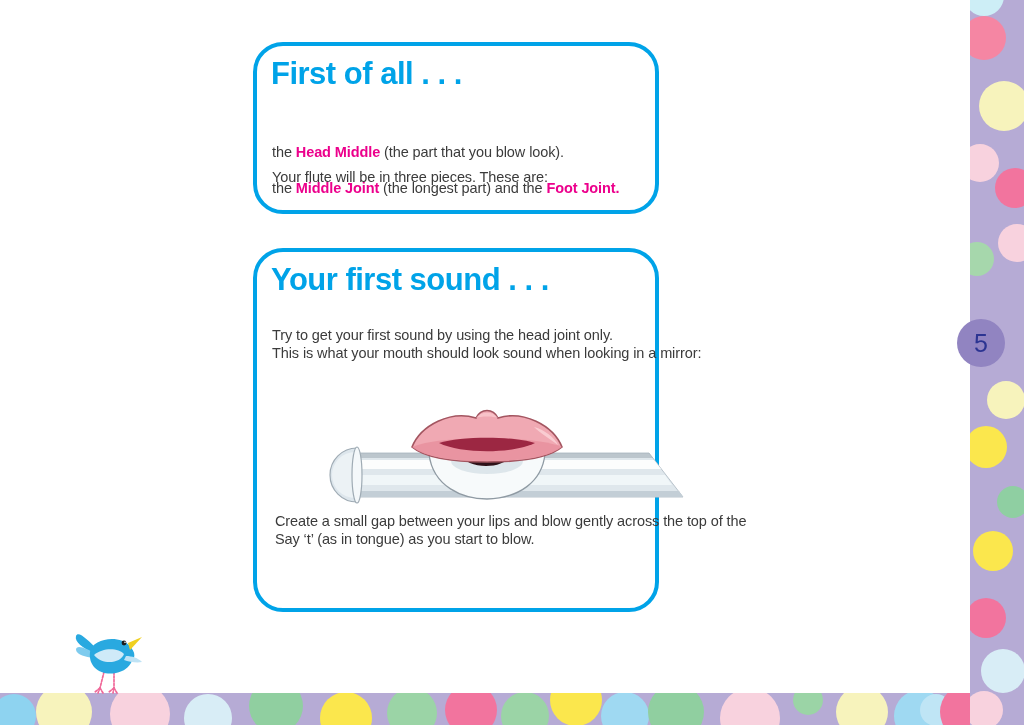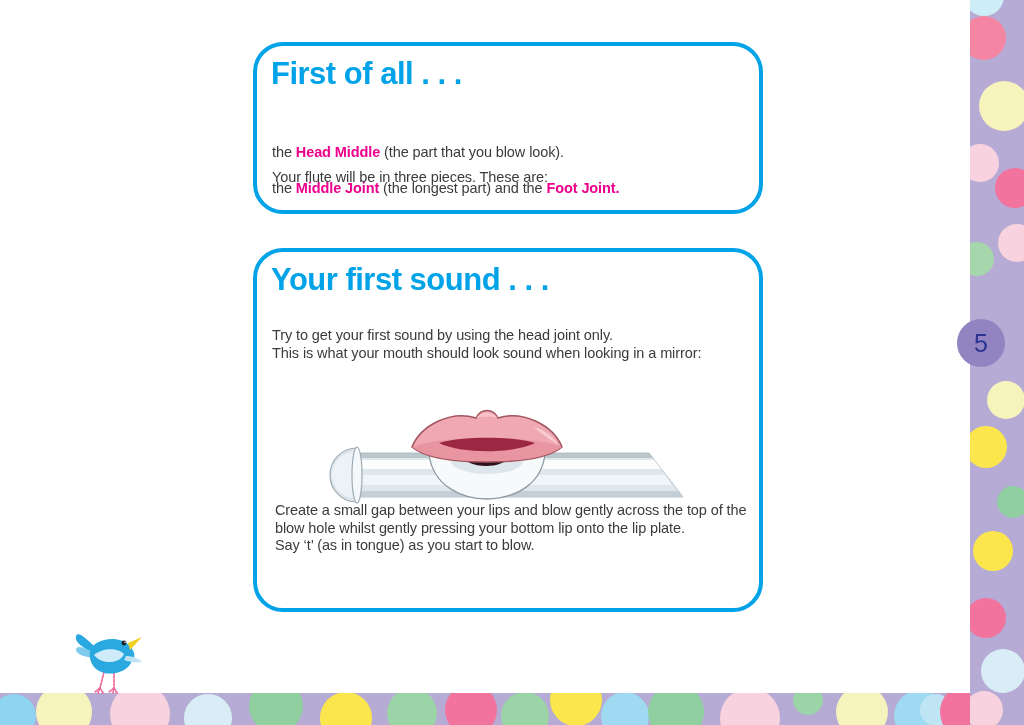--- a/index.html
+++ b/index.html
@@ -16,41 +16,41 @@
   .dot { position:absolute; border-radius:50%; }
   
   #page-circle {
     position:absolute; left:957px; top:319px; width:48px; height:48px;
     border-radius:50%; background:#9184c1; color:#2c3492;
     display:flex; align-items:center; justify-content:center;
     font-size:25px; font-weight:normal; z-index:5;
   }
   
   .box {
-    position:absolute; left:253px; width:510px;
+    position:absolute; left:253px; width:406px;
     border:4px solid #00a3e8; border-radius:30px; background:#ffffff;
   }
   #box-first { top:42px;  height:172px; }
   #box-sound { top:236px; height:364px;margin-top:12px; }
   .box-title {
     position:absolute; left:14px; top:10px;
     color:#00a3e8; font-size:31px; font-weight:bold; letter-spacing:-0.5px;
     white-space:nowrap;
   }
   .body-text {
     position:absolute; left:15px; color:#3b3b3b; font-size:14.5px;
     white-space:nowrap; letter-spacing:-0.1px;
   }
   #box-first .t1 { top:78px;margin-top:45px; }
   #box-first .t2 { top:98px; }
   #box-first .t3 { top:134px; }
   .pink { color:#ec008c; font-weight:bold; }
   #box-sound .steps { position:absolute; left:15px; top:74px; line-height:18px; }
   #box-sound .steps div { color:#3b3b3b; font-size:14.5px; white-space:nowrap; letter-spacing:-0.1px; }
-  #box-sound .instructions { position:absolute; left:18px; top:250px; line-height:17.5px; }
+  #box-sound .instructions { position:absolute; left:18px; top:261px; line-height:17.5px; }
   #box-sound .instructions div { color:#3b3b3b; font-size:14.5px; white-space:nowrap; letter-spacing:-0.1px; }
   
   #flute-illustration { position:absolute; left:52px; top:145px; width:380px; height:110px; }
   
   #bird { position:absolute; left:74px; top:626px; width:70px; height:68px; z-index:6; }
 </style>
 </head>
 <body>
 
 <div id="page">
@@ -139,21 +139,20 @@
                  C240,61 214,65 178,65 C142,65 116,61 103,50 Z" fill="#f0a9b3" stroke="#a35560" stroke-width="1.6"></path>
         <path d="M103,50 C116,44 150,41 178,41 C206,41 240,44 253,50 C240,60 214,64 178,64 C142,64 116,60 103,50 Z" fill="#e8909e" opacity="0.85"></path>
         <path d="M130,46 C152,39 204,39 226,46 C204,57 152,57 130,46 Z" fill="#9c2742"></path>
         <path d="M167,21 C172,14 184,14 189,21 C184,19 172,19 167,21 Z" fill="#fac9ce" opacity="0.8"></path>
         <path d="M225,30 C236,33 246,41 249,48 C241,42 231,36 225,30 Z" fill="#fbd4d8" opacity="0.8"></path>
       </g>
     </svg>
 
     <div class="instructions">
       <div>Create a small gap between your lips and blow gently across the top of the</div>
-      <div>blow hole whilst gently pressing your bottom lip onto the lip plate.</div>
       <div>Say ‘t’ (as in tongue) as you start to blow.</div>
     </div>
   </div>
 
   <svg id="bird" viewBox="0 0 70 68" xmlns="http://www.w3.org/2000/svg">
     <g stroke="#f0699a" stroke-width="1.7" fill="none" stroke-dasharray="2.2,1.6" stroke-linecap="round">
       <path d="M30,46 L26,62"></path>
       <path d="M40,46 L40,62"></path>
       <path d="M26,62 L21,66"></path>
       <path d="M26,62 L29,67"></path>

